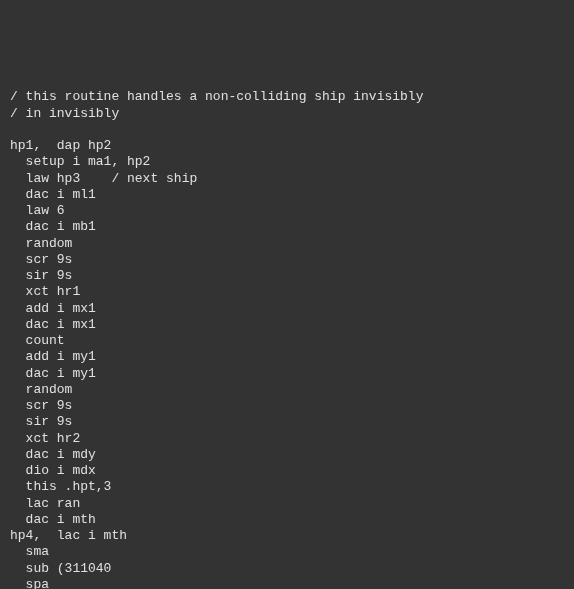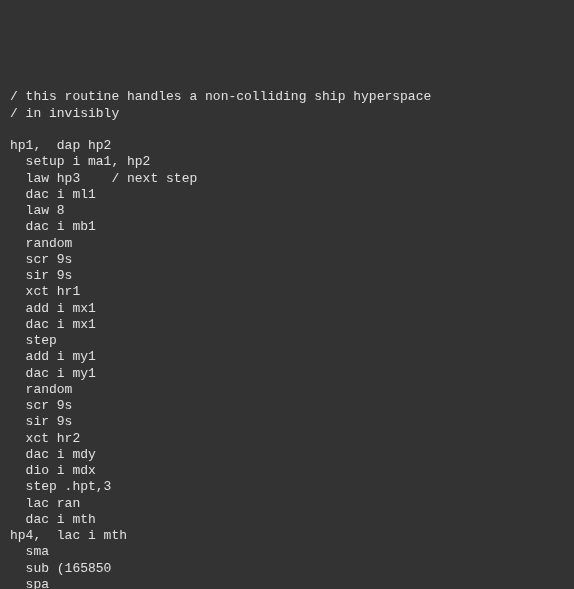--- a/index.html
+++ b/index.html
@@ -25,50 +25,50 @@
     .line {
       white-space: pre;
     }
   </style>
 </head>
 <body>
 
 
 
 <div class="code-container">
-<span class="line">/ this routine handles a non-colliding ship hyperspace</span>
+<span class="line">/ this routine handles a non-colliding ship invisibly</span>
 <span class="line">/ in invisibly</span>
 <span class="line"></span>
 <span class="line">hp1,  dap hp2</span>
 <span class="line">  setup i ma1, hp2</span>
-<span class="line">  law hp3    / next step</span>
+<span class="line">  law hp3    / next ship</span>
 <span class="line">  dac i ml1</span>
-<span class="line">  law 8</span>
+<span class="line">  law 6</span>
 <span class="line">  dac i mb1</span>
 <span class="line">  random</span>
 <span class="line">  scr 9s</span>
 <span class="line">  sir 9s</span>
 <span class="line">  xct hr1</span>
 <span class="line">  add i mx1</span>
 <span class="line">  dac i mx1</span>
-<span class="line">  step</span>
+<span class="line">  count</span>
 <span class="line">  add i my1</span>
 <span class="line">  dac i my1</span>
 <span class="line">  random</span>
 <span class="line">  scr 9s</span>
 <span class="line">  sir 9s</span>
 <span class="line">  xct hr2</span>
 <span class="line">  dac i mdy</span>
 <span class="line">  dio i mdx</span>
-<span class="line">  step .hpt,3</span>
+<span class="line">  this .hpt,3</span>
 <span class="line">  lac ran</span>
 <span class="line">  dac i mth</span>
 <span class="line">hp4,  lac i mth</span>
 <span class="line">  sma</span>
-<span class="line">  sub (165850</span>
+<span class="line">  sub (311040</span>
 <span class="line">  spa</span>
 
 
 
 
 
 
 </div>
 
 

